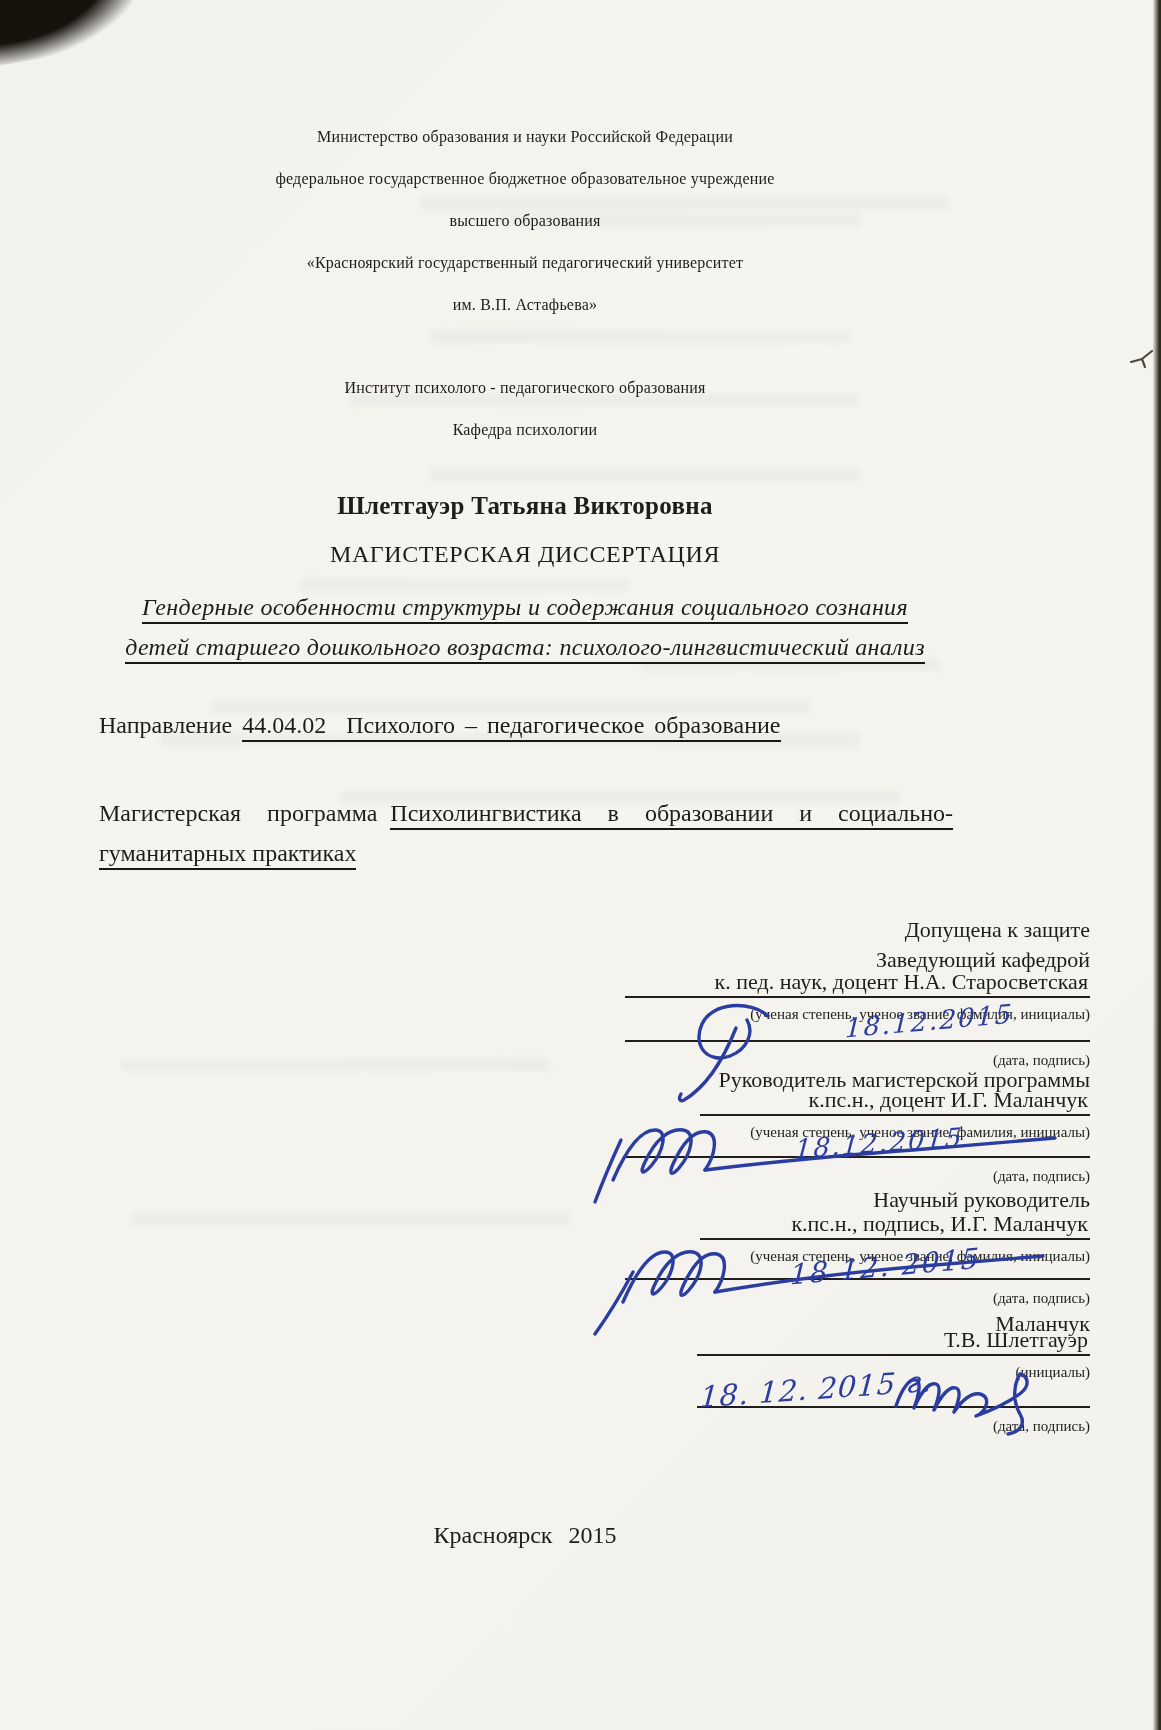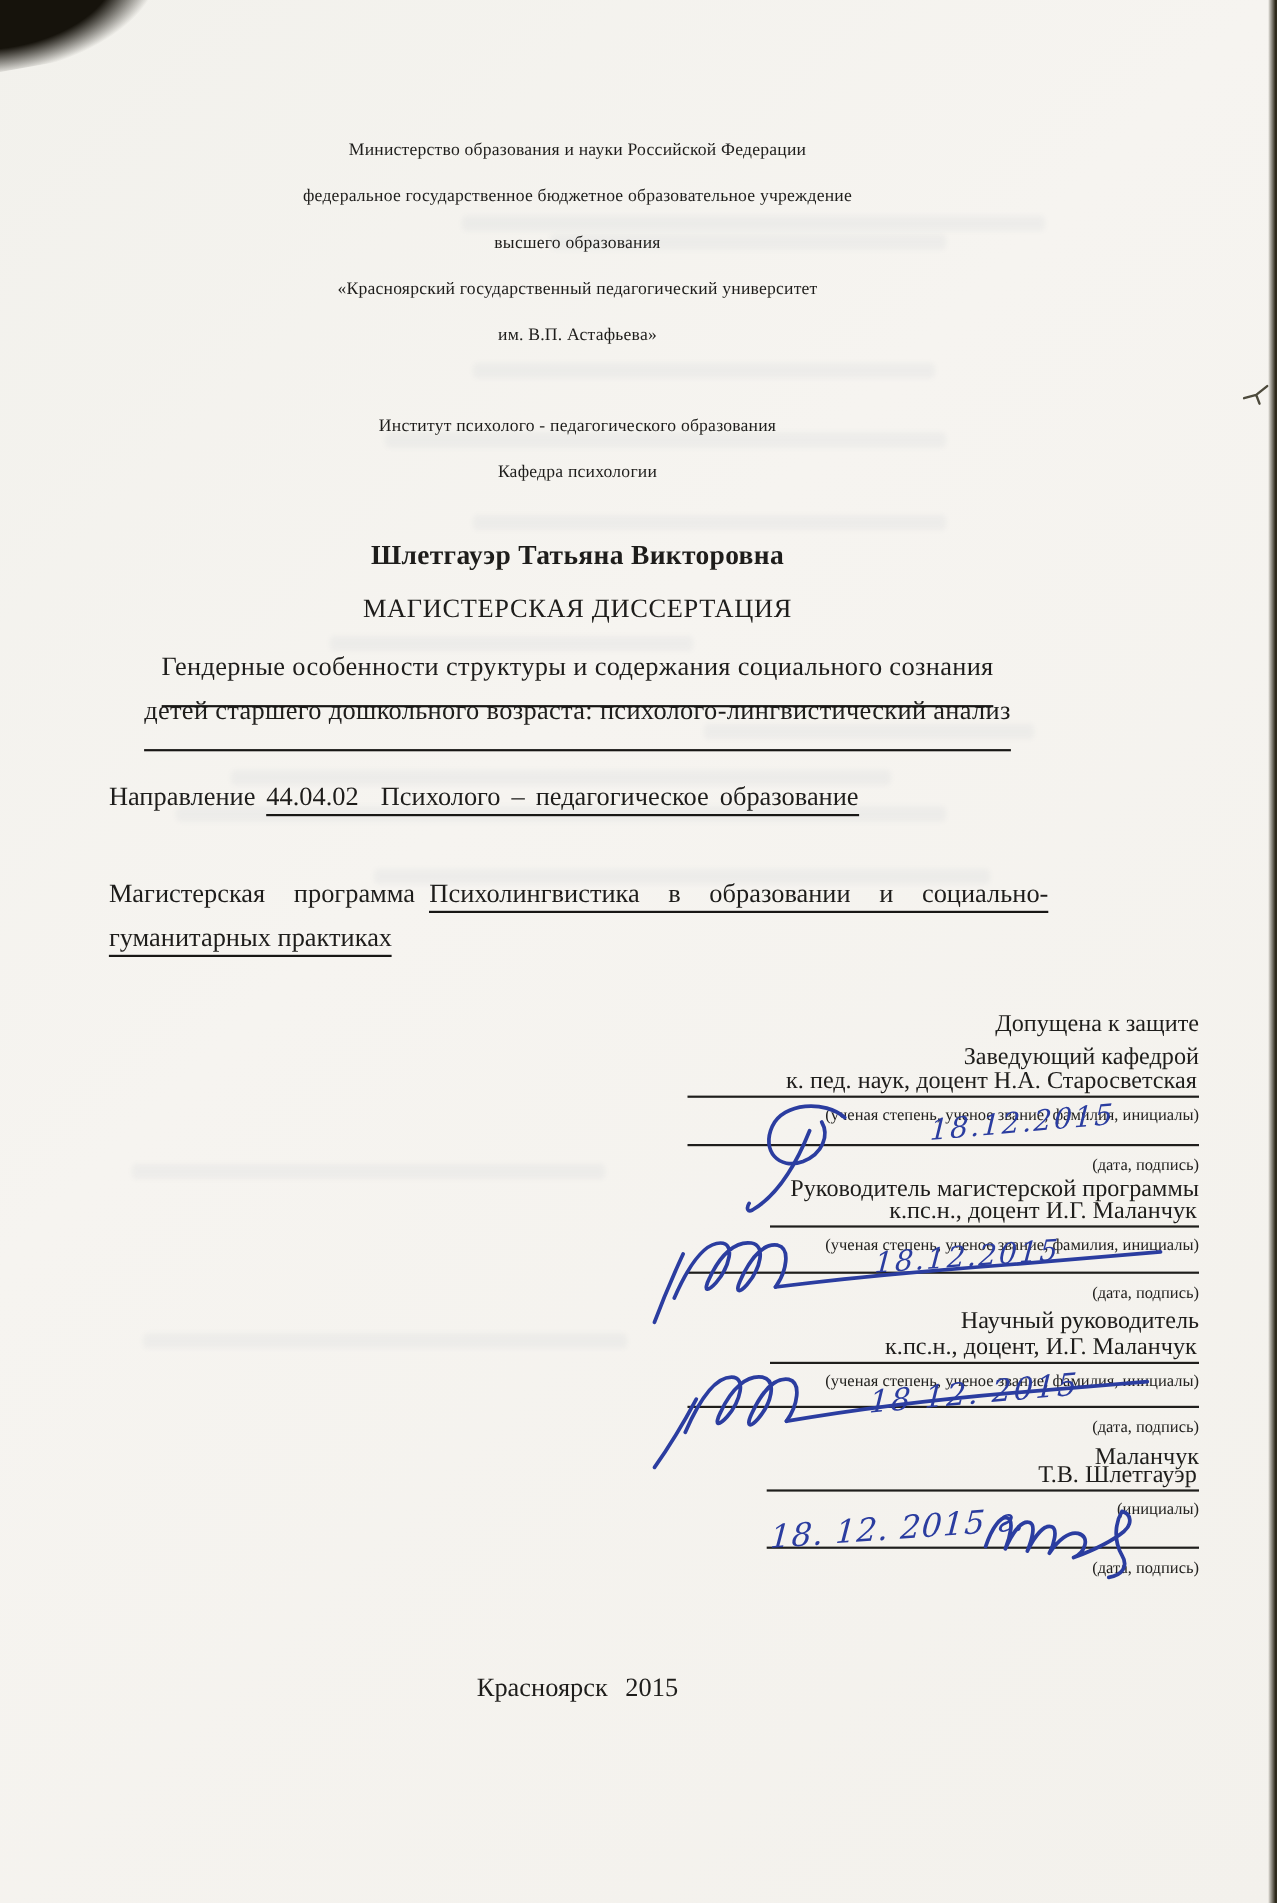--- a/index.html
+++ b/index.html
@@ -12,21 +12,21 @@
     font-family:"Liberation Serif","DejaVu Serif",serif;
     color:#1e1d1b;
   }
   .abs{position:absolute;}
   
   .center-col{left:55px;width:940px;text-align:center;}
   .hline{font-size:16px;letter-spacing:.2px;}
   .author{font-size:25px;font-weight:bold;letter-spacing:.3px;}
   .worktype{font-size:24px;font-weight:normal;letter-spacing:.6px;}
   .title-line{font-size:24px;letter-spacing:.3px;}
-  .title-line .u{border-bottom:2.5px solid #181715;padding-bottom:21px;}
+  .title-line .u{border-bottom:2.5px solid #181715;padding-bottom:2px;font-style:italic;}
   .fieldline{font-size:24px;white-space:pre;margin-left:11px;}
   .fieldline .u{border-bottom:2px solid #181715;padding-bottom:2px;white-space:pre;}
   .dirline{word-spacing:4px;}
   .progline{word-spacing:7px;}
   .city{font-size:24px;word-spacing:10px;}
   
   .approval{left:625px;top:910px;width:465px;height:540px;font-size:22px;}
   .approval .row{position:absolute;left:0;right:0;line-height:28px;text-align:right;}
   .role{padding-left:45px;}
   .nameline{border-bottom:2px solid #1f1e1c;text-align:right;padding-right:2px;}
@@ -108,21 +108,21 @@
     <div class="row sigrule" style="top:130px"></div>
     <div class="row cap cap-date" style="top:136px">(дата, подпись)</div>
 
     <div class="row role" style="top:156px">Руководитель магистерской программы</div>
     <div class="row nameline" style="top:176px;left:75px">к.пс.н., доцент И.Г. Маланчук</div>
     <div class="row cap cap-degree" style="top:208px">(ученая степень, ученое звание, фамилия, инициалы)</div>
     <div class="row sigrule" style="top:246px"></div>
     <div class="row cap cap-date" style="top:252px">(дата, подпись)</div>
 
     <div class="row role" style="top:276px">Научный руководитель</div>
-    <div class="row nameline" style="top:300px;left:75px">к.пс.н., доцент, И.Г. Маланчук</div>
+    <div class="row nameline" style="top:300px;left:75px">к.пс.н., подпись, И.Г. Маланчук</div>
     <div class="row cap cap-degree" style="top:332px">(ученая степень, ученое звание, фамилия, инициалы)</div>
     <div class="row sigrule" style="top:368px"></div>
     <div class="row cap cap-date" style="top:374px">(дата, подпись)</div>
 
     <div class="row role" style="top:400px">Маланчук</div>
     <div class="row nameline" style="top:416px;left:72px">Т.В. Шлетгауэр</div>
     <div class="row cap cap-initials" style="top:448px">(инициалы)</div>
     <div class="row sigrule" style="top:496px;left:72px"></div>
     <div class="row cap cap-date" style="top:502px">(дата, подпись)</div>
   </div>

